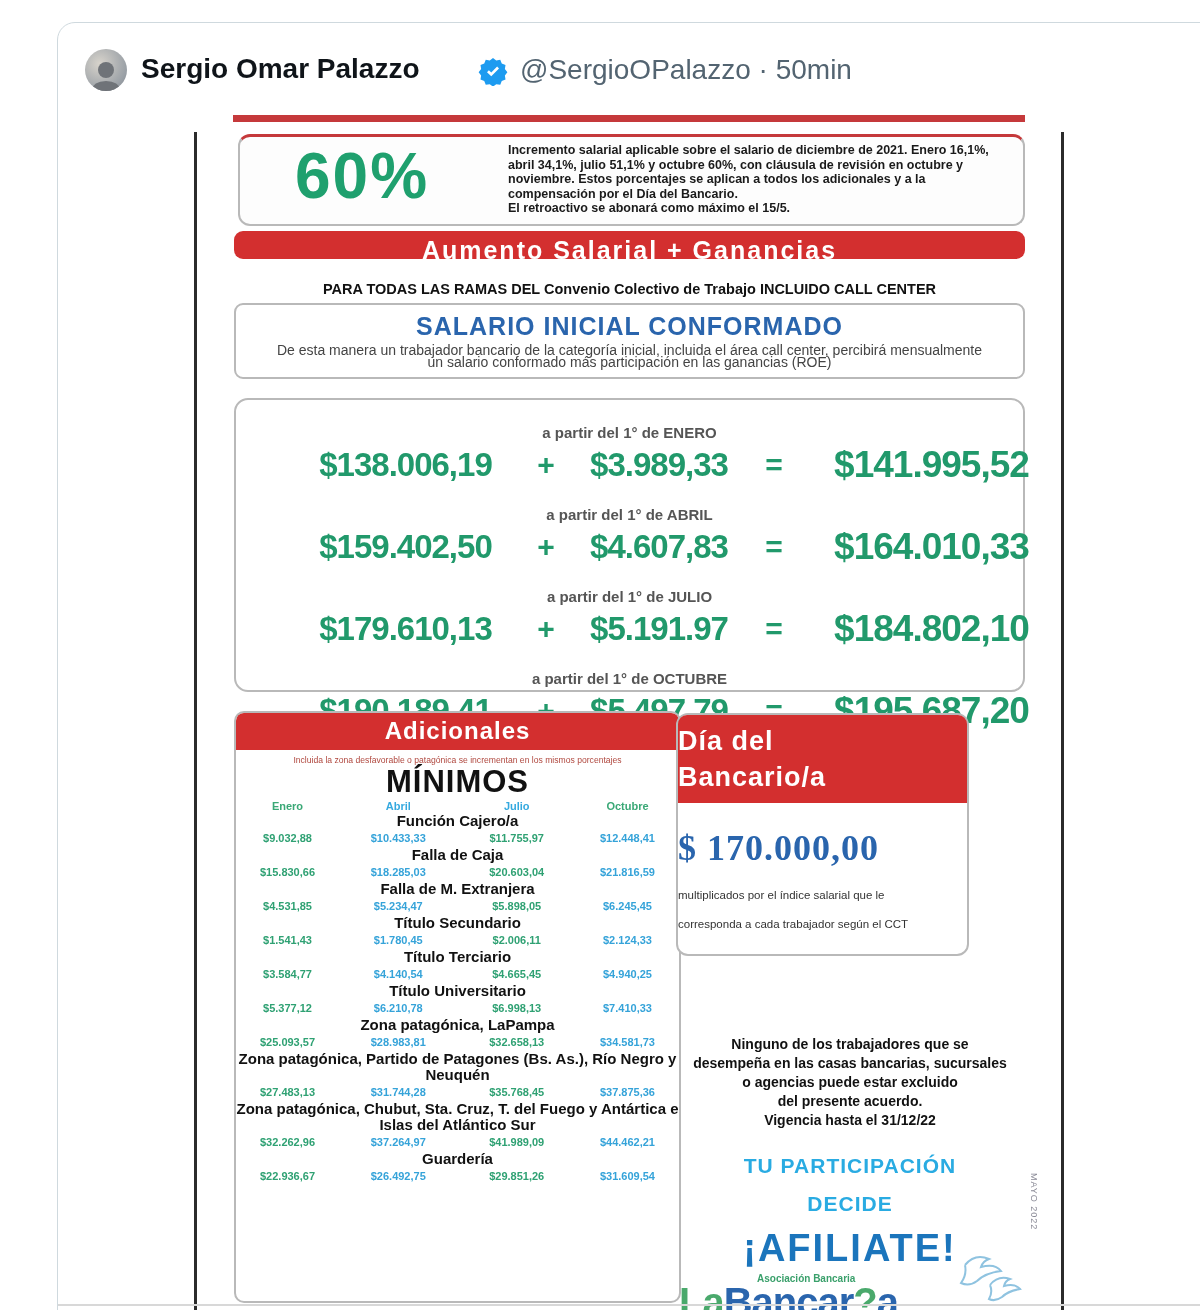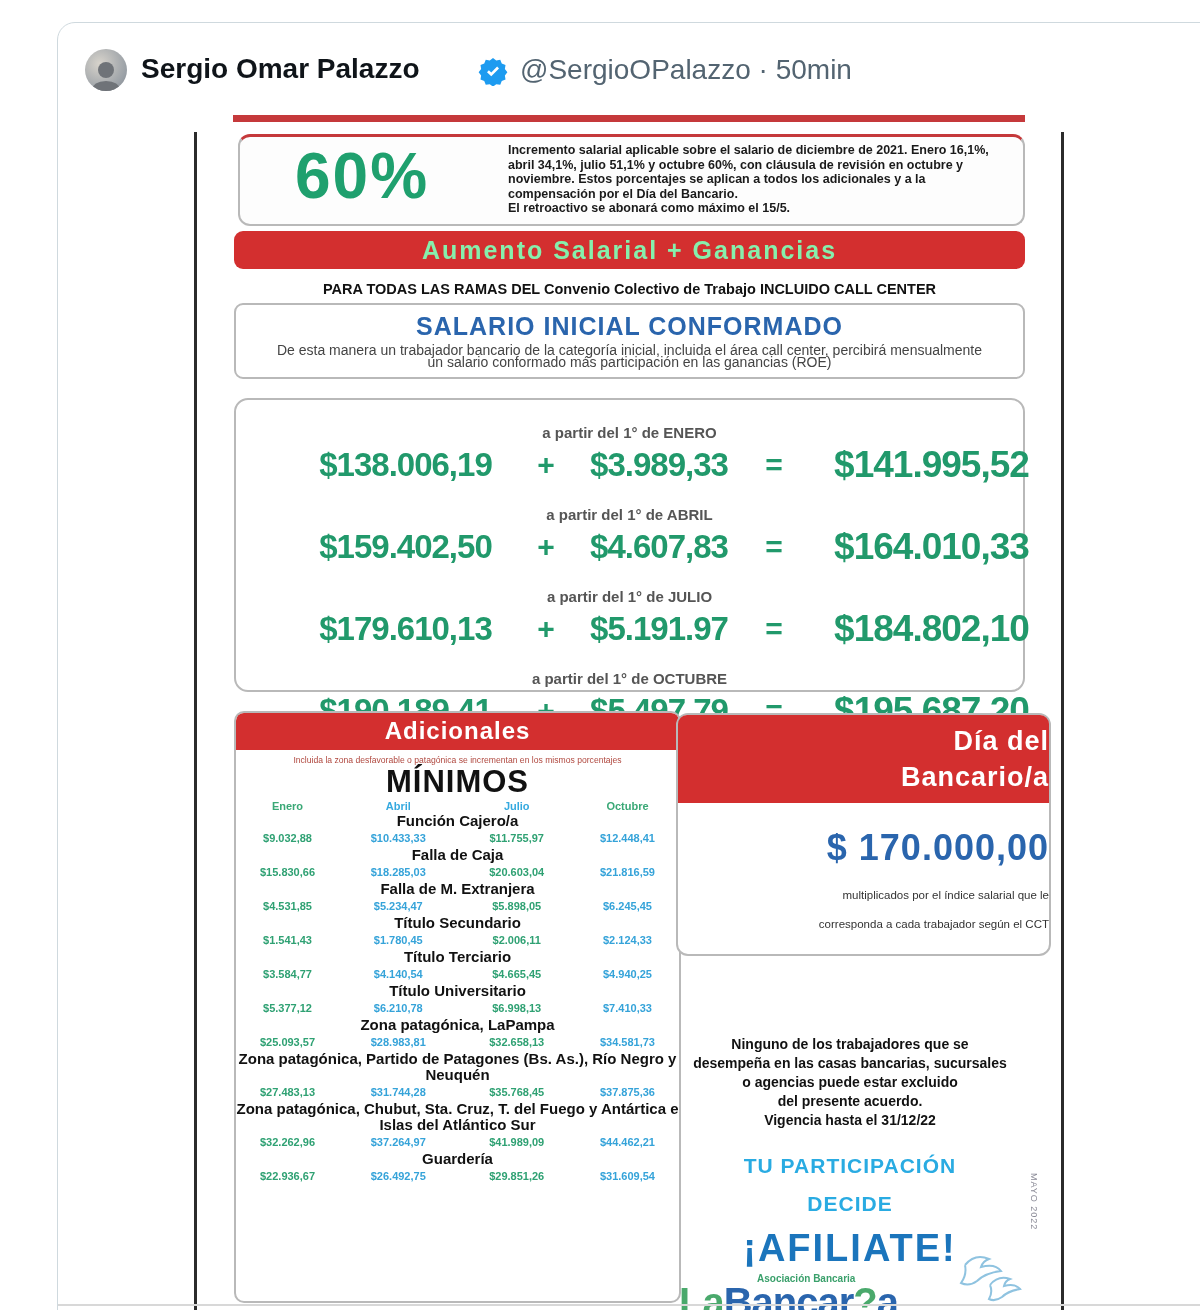--- a/index.html
+++ b/index.html
@@ -17,22 +17,22 @@
   
   .flyer { position:absolute; left:135px; top:92px; width:872px; height:1196px; background:#fff; overflow:hidden; }
   .edge { position:absolute; top:17px; bottom:0; width:3px; background:#2b2b2b; }
   .edge.left { left:1px; } .edge.right { right:1px; }
   .topstrip { position:absolute; left:40px; top:0; width:792px; height:7px; background:#c5393b; }
   .box60 { position:absolute; left:45px; top:19px; width:787px; height:92px; background:#fdfdfd;
            border:2px solid #b9b9b9; border-top:3px solid #c5393b; border-radius:12px; }
   .pct { position:absolute; left:55px; top:2px; font-size:64px; font-weight:bold; color:#1fa06e; letter-spacing:2px; }
   .box60 p { position:absolute; left:268px; top:6px; width:505px; font-size:12.5px; font-weight:bold;
              color:#1a1a1a; line-height:14.5px; }
-  .banner { position:absolute; left:41px; top:116px; width:791px; height:38px; background:#d32f2f;
-            border-radius:9px; color:#86efac; font-size:25px; font-weight:bold; text-align:center;
+  .banner { position:absolute; left:41px; top:116px; width:791px; height:28px; background:#d32f2f;
+            border-radius:9px; color:#ffffff; font-size:25px; font-weight:bold; text-align:center;
             line-height:38px; letter-spacing:2px; }
   .subtitle { position:absolute; left:41px; top:166px; width:791px; text-align:center;
               font-size:14.5px; font-weight:bold; color:#111; }
   .salbox { position:absolute; left:41px; top:188px; width:791px; height:76px;
             border:2px solid #b9b9b9; border-radius:9px; text-align:center; }
   .salbox h2 { margin-top:7px; font-size:25px; font-weight:bold; color:#2a65ad; letter-spacing:1px; }
   .salbox p { margin:3px auto 0; width:92%; font-size:14px; color:#444; line-height:12px; }
   .eqbox { position:absolute; left:41px; top:283px; width:791px; height:294px;
            border:2.5px solid #b9b9b9; border-radius:14px;
            display:flex; flex-direction:column; justify-content:space-evenly; padding:4px 0; }
@@ -49,25 +49,25 @@
            font-size:24px; font-weight:bold; text-align:center; line-height:36px; letter-spacing:1px; }
   .adnote { margin-top:5px; text-align:center; font-size:8.6px; color:#b0483f; }
   .minimos { text-align:center; font-size:31px; font-weight:bold; color:#111; letter-spacing:1px; line-height:33px; }
   .mgrid { display:grid; grid-template-columns:1fr 1.15fr 1.15fr 1fr; text-align:center; }
   .mmonths { margin-top:2px; font-size:11px; font-weight:bold; }
   .m0 { color:#3aa876; } .m1 { color:#35a9df; } .m2 { color:#35a9df; } .m3 { color:#3aa876; }
   .v0 { color:#2fa173; } .v1 { color:#35a3d9; } .v2 { color:#2fa173; } .v3 { color:#35a3d9; }
   .mrow-label { margin-top:1px; font-size:15px; font-weight:bold; color:#111; line-height:16px; text-align:center; }
   .mrow-values { font-size:11px; font-weight:bold; padding:3px 0 2px; }
   
-  .diabox { position:absolute; left:483px; top:598px; width:375px; height:243px;
-            border:2px solid #b9b9b9; border-radius:12px; background:#fff; text-align:right; }
+  .diabox { position:absolute; left:483px; top:598px; width:293px; height:243px;
+            border:2px solid #b9b9b9; border-radius:12px; background:#fff; text-align:left; }
   .diahdr { height:88px; background:#d32f2f; border-radius:9px 9px 0 0; color:#fff;
             font-size:27px; font-weight:bold; line-height:36px; padding-top:8px; letter-spacing:1px; }
-  .diaamt { margin-top:24px; font-size:36px; font-weight:bold; color:#2a65ad; letter-spacing:1px; }
+  .diaamt { margin-top:24px; font-size:36px; font-weight:bold; color:#2a65ad; letter-spacing:1px;font-family:Liberation Serif, serif; }
   .dialine1 { margin-top:20px; font-size:11.5px; color:#333; }
   .dialine2 { margin-top:17px; font-size:11.5px; color:#333; }
   .exclusion { position:absolute; left:466px; top:920px; width:382px; text-align:center;
                font-size:14px; font-weight:bold; color:#111; line-height:19px; white-space:pre-line; }
   .participa { position:absolute; left:466px; top:1032px; width:382px; text-align:center;
                font-size:21px; font-weight:bold; color:#29abe2; line-height:38px; letter-spacing:1px;
                white-space:pre-line; }
   .afiliate { position:absolute; left:466px; top:1112px; width:382px; text-align:center;
               font-size:38px; font-weight:bold; color:#1b75bc; letter-spacing:2px; }
   .logo { position:absolute; left:486px; top:1158px; width:300px; }

